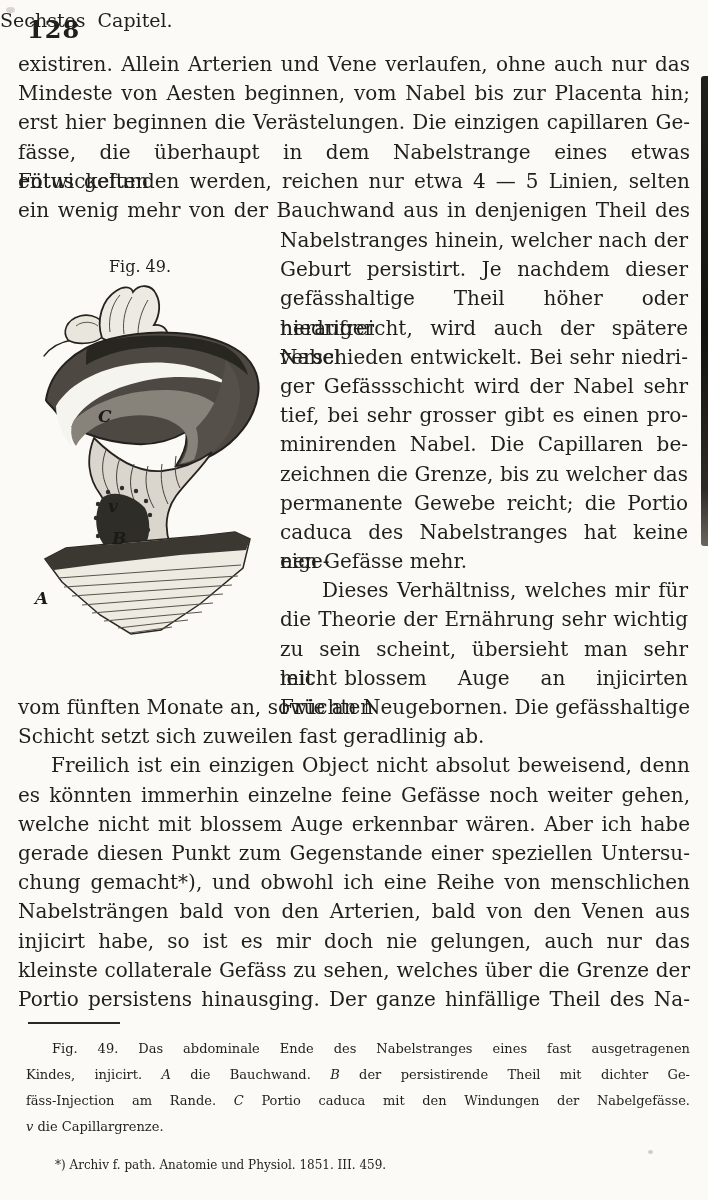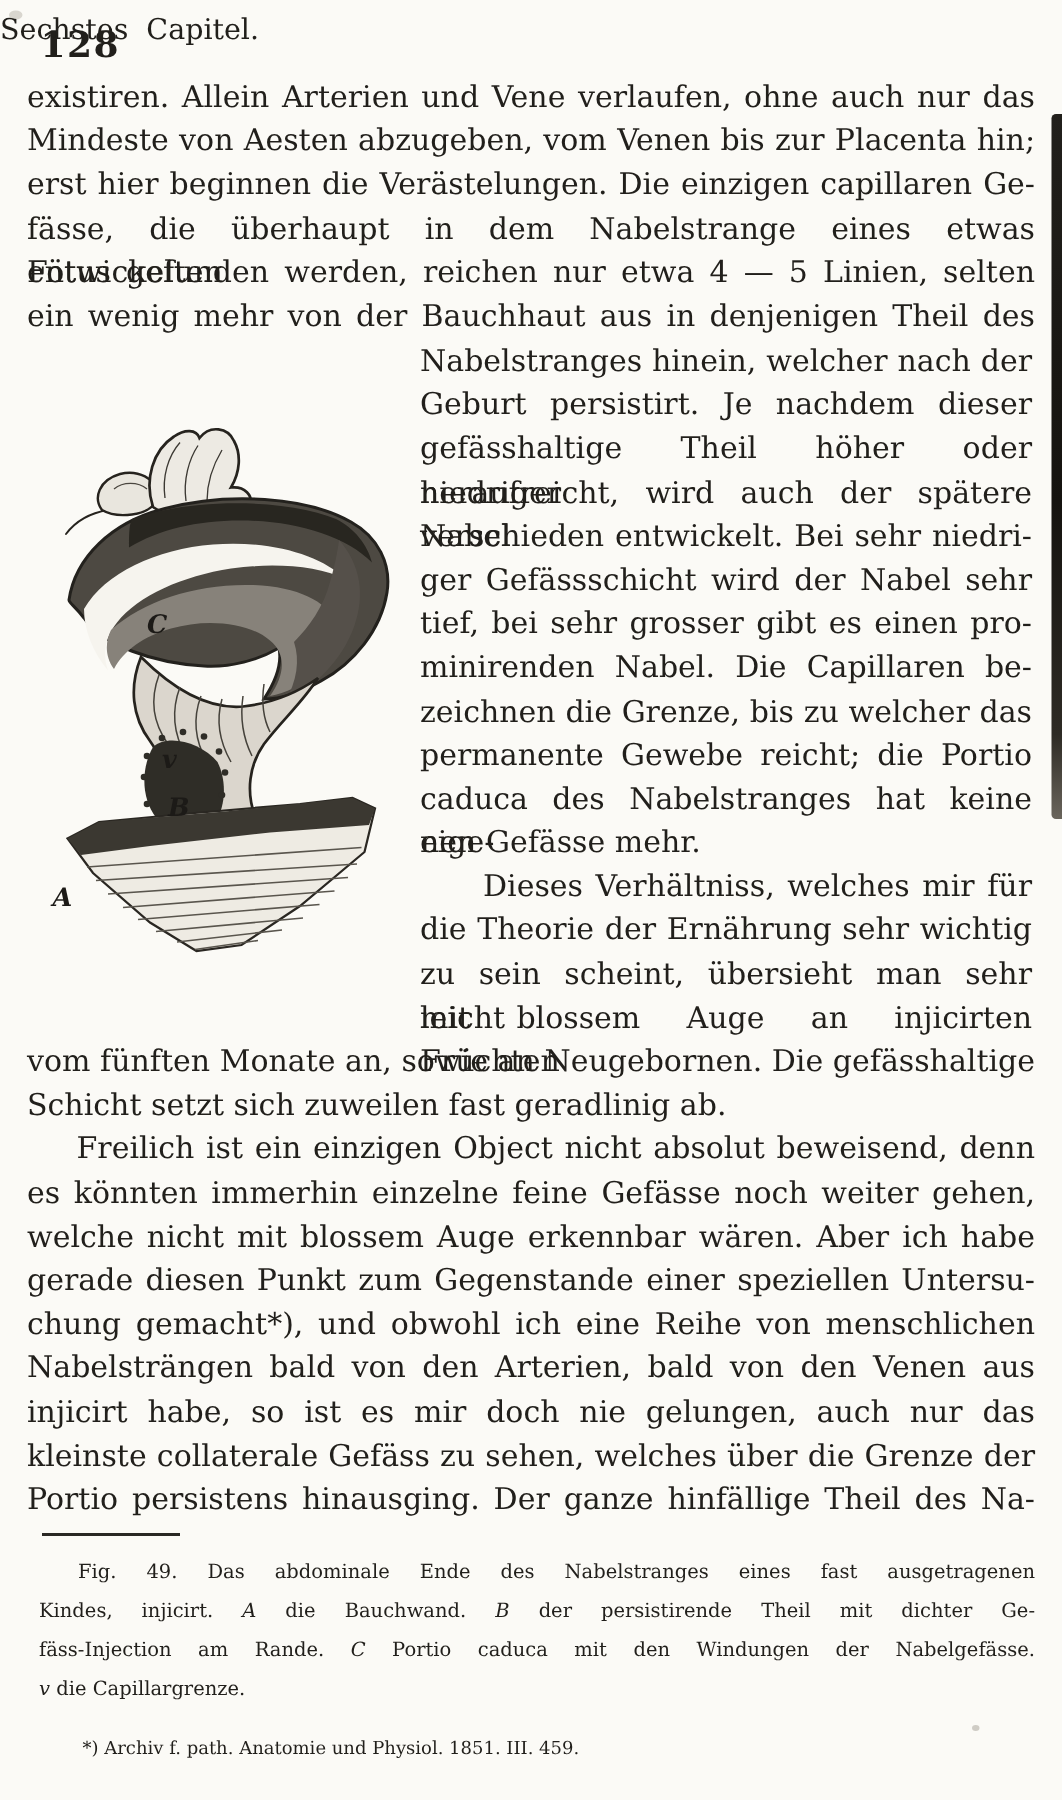--- a/index.html
+++ b/index.html
@@ -43,27 +43,28 @@
 <body>
 
 <div class="page">
 
   <div class="speck1"></div>
   <div class="pagenum">128</div>
   <div class="runhead">Sechstes Capitel.</div>
 
   <div class="blockA">
     <span class="ln">existiren.  Allein Arterien und Vene verlaufen, ohne auch nur das</span>
-    <span class="ln">Mindeste von Aesten abzugeben, vom Venen bis zur Placenta hin;</span>
+    <span class="ln">Mindeste von Aesten beginnen, vom Nabel bis zur Placenta hin;</span>
     <span class="ln">erst hier beginnen die Verästelungen.  Die einzigen capillaren Ge-</span>
     <span class="ln">fässe, die überhaupt in dem Nabelstrange eines etwas entwickelten</span>
     <span class="ln">Fötus gefunden werden, reichen nur etwa 4 — 5 Linien, selten</span>
-    <span class="ln">ein wenig mehr von der Bauchhaut aus in denjenigen Theil des</span>
+    <span class="ln">ein wenig mehr von der Bauchwand aus in denjenigen Theil des</span>
   </div>
 
+  <div class="figcap">Fig. 49.</div>
 
   <svg class="figsvg" width="235" height="372" viewBox="0 0 235 372">
     <g>
       <path d="M14,74 C20,66 30,60 42,58" fill="none" stroke="#26231e" stroke-width="1.3" stroke-linecap="round"></path>
     </g>
     <g>
       <path d="M38,58 C32,50 36,38 50,34 C62,31 74,37 75,47 C76,54 68,60 58,61 C50,62 43,61 38,58 Z" fill="#e9e6de" stroke="#26231e" stroke-width="1.6"></path>
       <path d="M46,44 C52,39 62,39 68,44" stroke="#4a463f" stroke-width="0.9" fill="none"></path>
     </g>
     <g>

